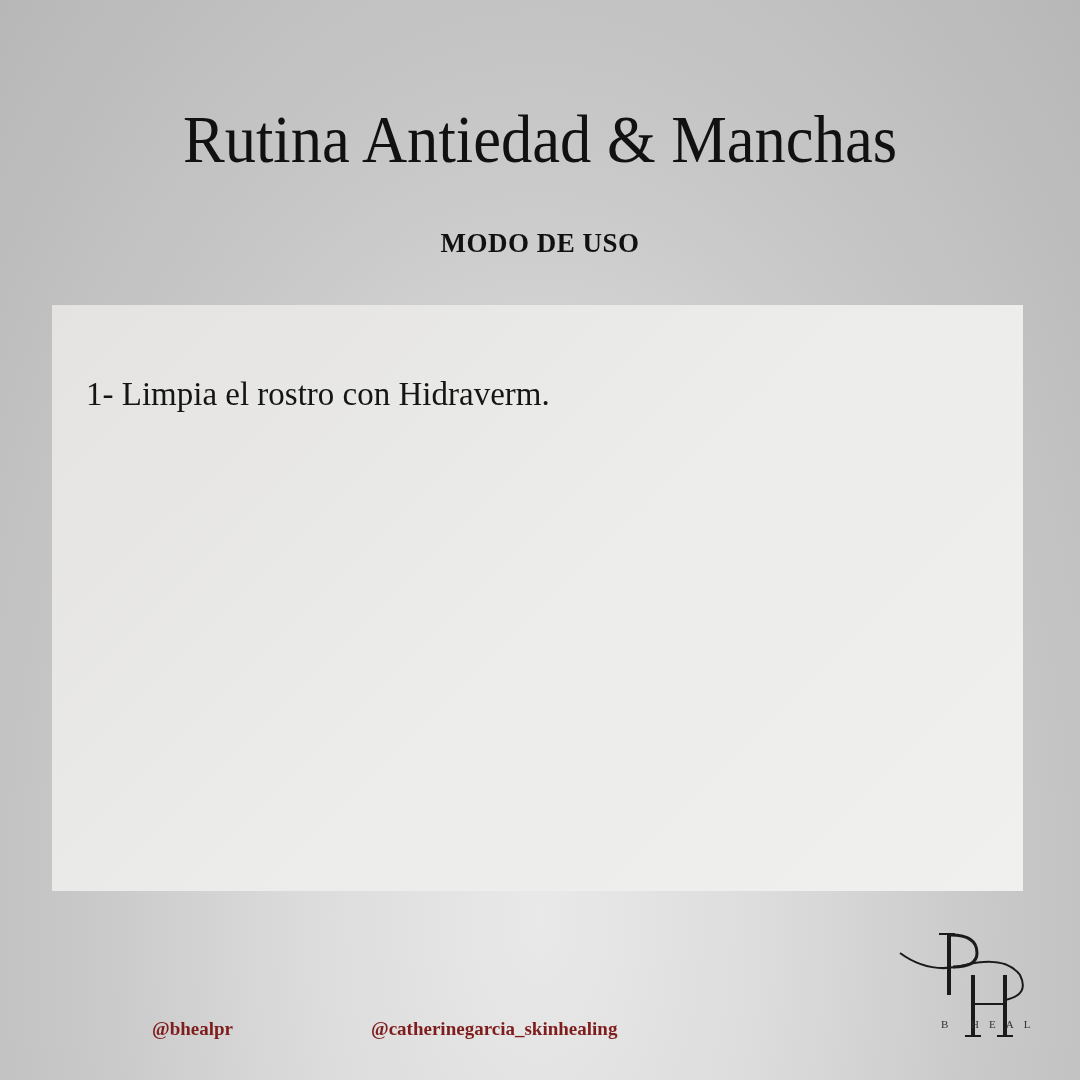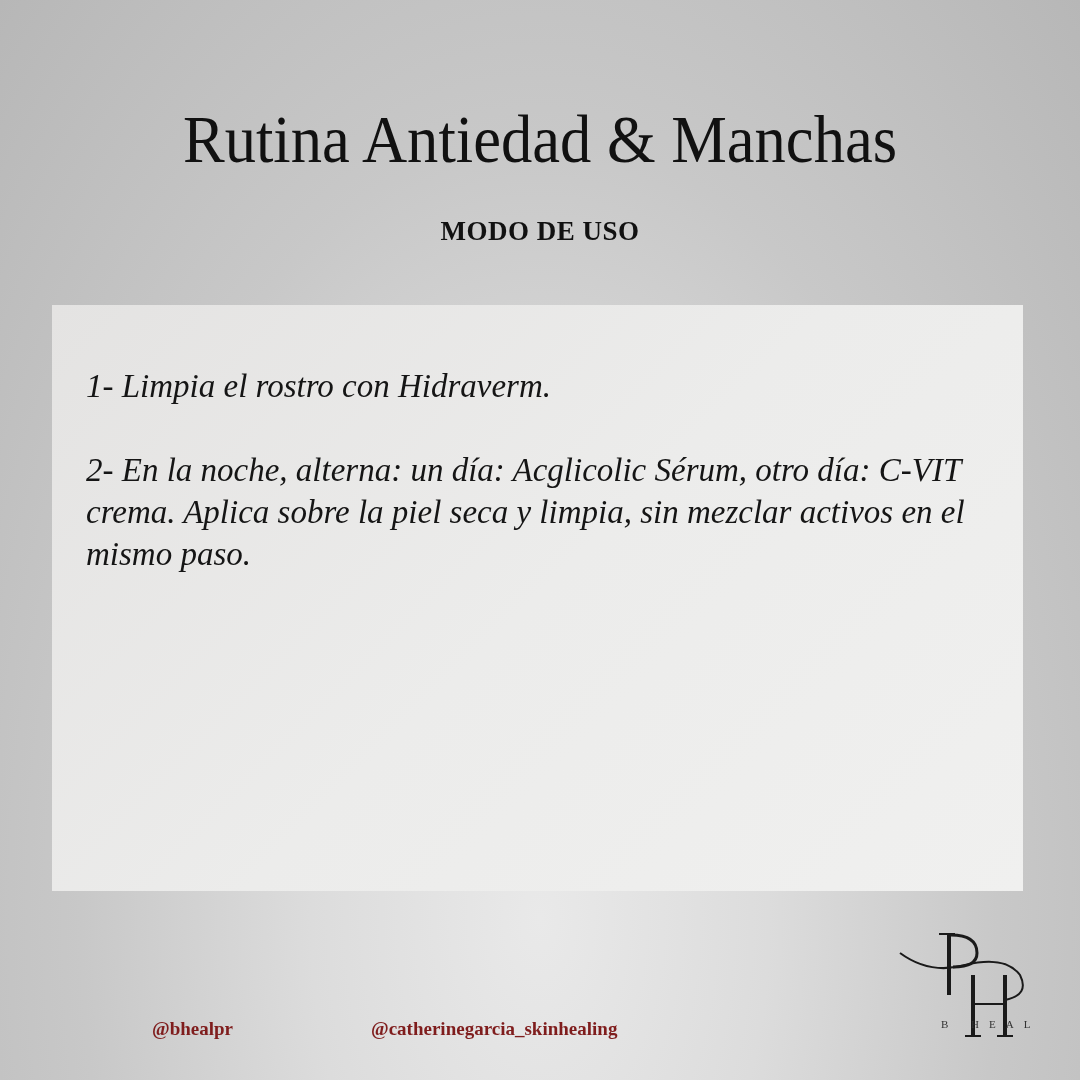--- a/index.html
+++ b/index.html
@@ -8,31 +8,31 @@
       background: radial-gradient(ellipse at 50% 85%, #e9e9e9 0%, #dcdcdc 30%, #c8c8c8 60%, #b7b7b7 100%);
       font-family: "Liberation Serif", "DejaVu Serif", serif;
       color: #111;
     }
     .title {
       position: absolute; left: 0; right: 0; top: 100px;
       text-align: center; font-size: 68px; letter-spacing: 0px;
       font-weight: normal; transform: scaleX(0.92); transform-origin: center;
     }
     .subtitle {
-      position: absolute; left: 0; right: 0; top: 216px;
+      position: absolute; left: 0; right: 0; top: 228px;
       text-align: center; font-size: 27px; font-weight: bold;
       letter-spacing: 0.5px;
     }
     .card {
       position: absolute; left: 52px; top: 305px; width: 971px; height: 586px;
       background: linear-gradient(135deg, #e4e3e2 0%, #ececeb 50%, #f0f0ef 100%);
       box-sizing: border-box; padding: 52px 34px 0 34px;
     }
     .step {
-      font-size: 33px; line-height: 42px; margin: 8px 0 42px 0; color: #151515; font-style: italic;
+      font-size: 33px; line-height: 42px; margin: 16px 0 42px 0; color: #151515;
     }
     .handle {
       position: absolute; top: 1018px; font-size: 19px; font-weight: bold; color: #7f1d1d;
     }
     .handle.left { left: 152px; }
     .handle.right { left: 371px; text-align: center; }
     .logo {
       position: absolute; left: 895px; top: 925px; width: 150px; height: 130px;
     }
     .logo-text {
@@ -41,21 +41,20 @@
     }
   </style>
 </head>
 <body>
 
 <div class="title">Rutina Antiedad &amp; Manchas</div>
 <div class="subtitle">MODO DE USO</div>
 
 <div class="card">
   <p class="step">1- Limpia el rostro con Hidraverm.</p>
-  <p class="step">2- En la noche, alterna: un día: Acglicolic Sérum, otro día: C-VIT crema. Aplica sobre la piel seca y limpia, sin mezclar activos en el mismo paso.</p>
 </div>
 
 <div class="handle left">@bhealpr</div>
 <div class="handle right">@catherinegarcia_skinhealing</div>
 
 <svg class="logo" viewBox="0 0 150 130">
 
   <rect x="52" y="8" width="4" height="62" fill="#1a1a1a"></rect>
   <rect x="44" y="8" width="16" height="2" fill="#1a1a1a"></rect>
   <path d="M56 10 Q82 10 82 28 Q82 42 58 42" fill="none" stroke="#1a1a1a" stroke-width="3"></path>

